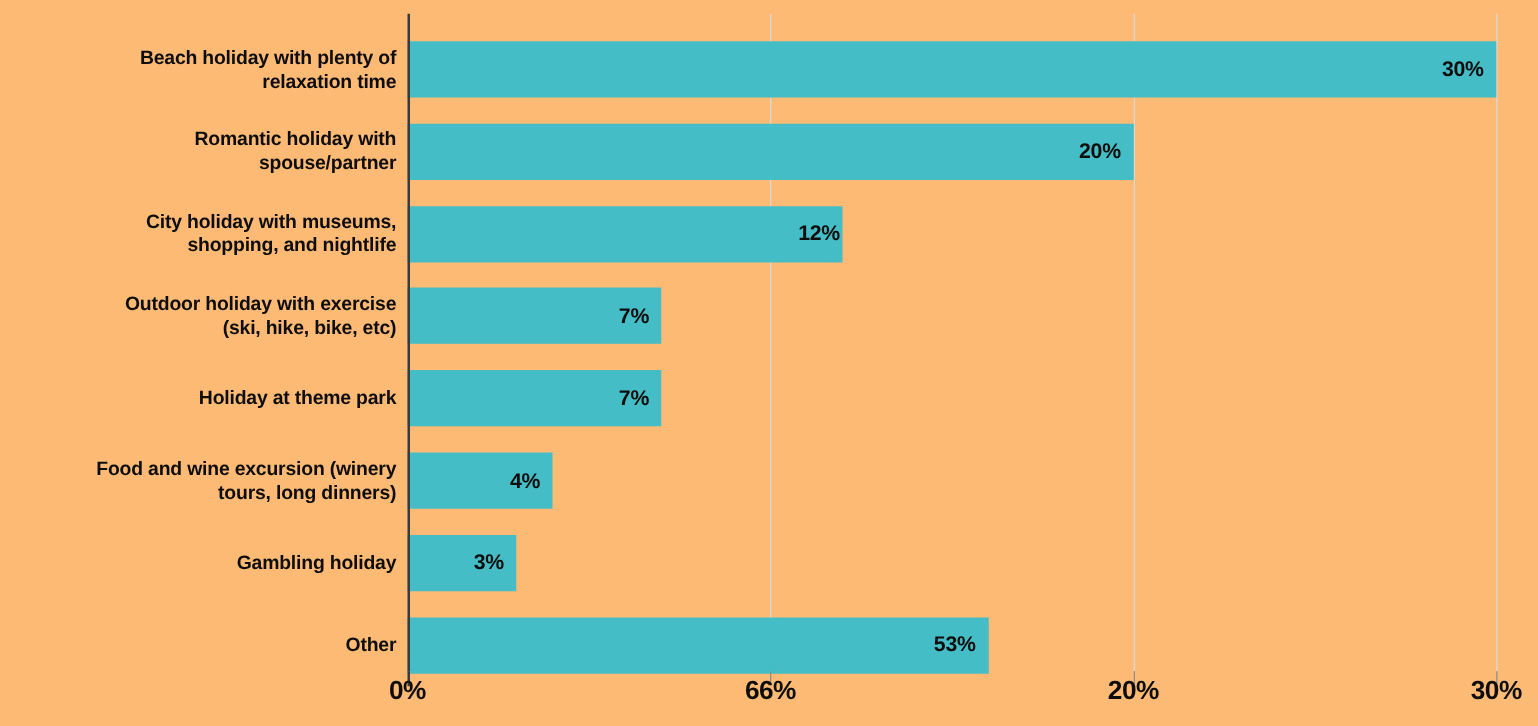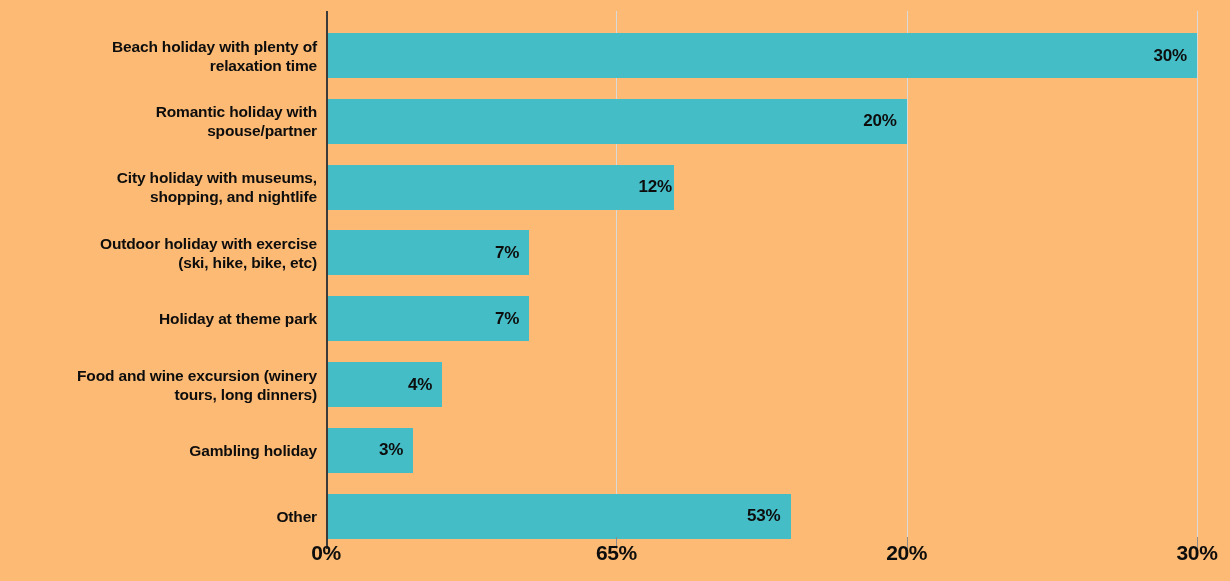--- a/index.html
+++ b/index.html
@@ -189,20 +189,20 @@
           <div class="bar" style="width: 464.533px; background: rgb(69, 189, 198);"></div>
           <div class="bar-value" style="left: 402.533px; width: 52px; justify-content: flex-end;">53%</div>
         </div>
       </div>
   </div>
 
   <div id="x-axis">
       <div class="tick-mark major" style="left: 326px;"></div>
       <div class="tick-label" style="left: 326px;">0%</div>
       <div class="tick-mark" style="left: 616.333px;"></div>
-      <div class="tick-label" style="left: 616.333px;">65%</div>
+      <div class="tick-label" style="left: 616.333px;">66%</div>
       <div class="tick-mark" style="left: 906.667px;"></div>
       <div class="tick-label" style="left: 906.667px;">20%</div>
       <div class="tick-mark" style="left: 1197px;"></div>
       <div class="tick-label" style="left: 1197px;">30%</div>
     </div>
 
 </div>
 
 </body></html>

